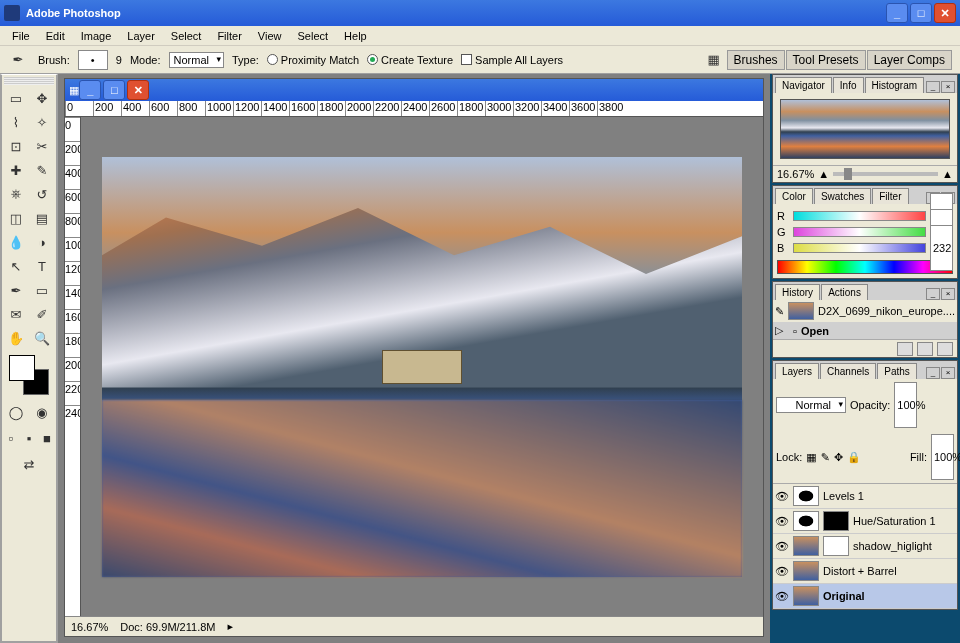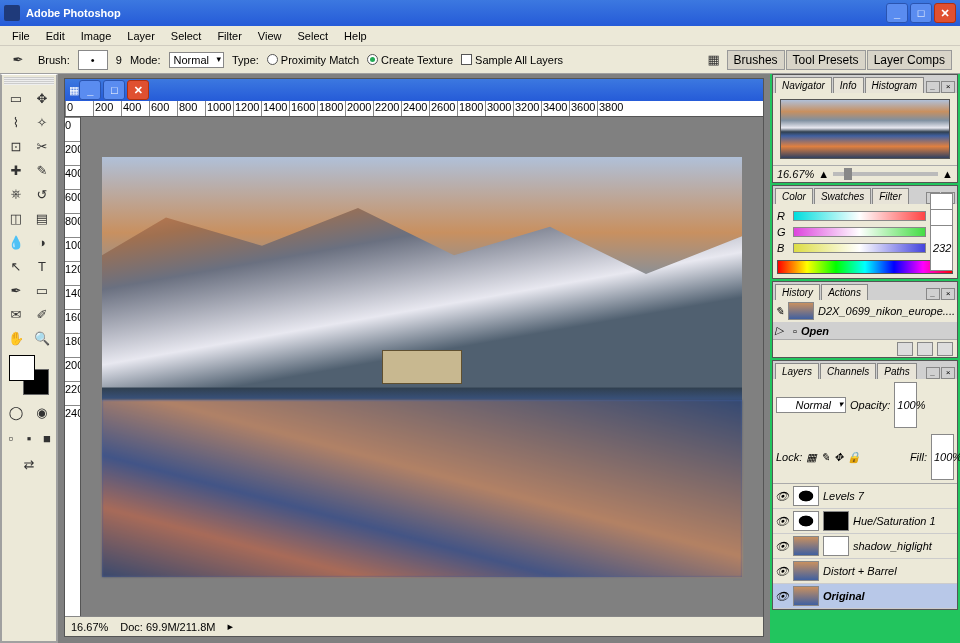--- a/index.html
+++ b/index.html
@@ -38,21 +38,21 @@
 .doc-main { flex: 1; display: flex; }
 .ruler-v { width: 16px; background: #fff; border-right: 1px solid #555; font-size: 8px; display: flex; flex-direction: column; overflow: hidden; }
 .ruler-v div { border-top: 1px solid #888; padding-top: 1px; height: 24px; flex-shrink: 0; }
 .canvas { flex: 1; background: #808080; display: flex; align-items: center; justify-content: center; overflow: hidden; }
 .image { width: 640px; height: 420px; background: linear-gradient(#b0c0d8 0%, #c89060 18%, #8090a0 30%, #e8e8f0 45%, #304050 55%, #4060a0 60%, #e08040 75%, #304060 100%); position: relative; }
 .mountains { position: absolute; top: 10%; left: 0; right: 0; height: 45%; background: linear-gradient(170deg, #d08050 0%, #a07050 15%, #6a7080 30%, #e8e8f0 55%, #506070 70%); clip-path: polygon(0 30%, 10% 10%, 25% 25%, 40% 5%, 55% 30%, 70% 15%, 85% 40%, 100% 20%, 100% 100%, 0 100%); }
 .reflection { position: absolute; bottom: 0; left: 0; right: 0; height: 42%; background: linear-gradient(#4060a0, #506090); }
 .reflection::before { content: ""; position: absolute; inset: 0; background: linear-gradient(15deg, #304060 0%, #d07040 20%, #405080 35%, #e09050 55%, #304060 100%); opacity: 0.7; filter: blur(1px); }
 .building { position: absolute; top: 46%; left: 50%; transform: translateX(-50%); width: 80px; height: 34px; background: #c8b890; border: 1px solid #605030; }
 .status-bar { height: 20px; background: #ece9d8; border-top: 1px solid #888; display: flex; align-items: center; padding: 0 6px; gap: 12px; }
-.panels { width: 190px; background: #22c55e; padding: 0 2px; display: flex; flex-direction: column; gap: 2px; font-style: italic; }
+.panels { width: 190px; background: #0c4a6e; padding: 0 2px; display: flex; flex-direction: column; gap: 2px; }
 .panel { background: #ece9d8; border: 1px solid #555; }
 .panel-tabs { height: 18px; display: flex; align-items: flex-end; background: #d0d0d0; padding-left: 2px; }
 .panel-tab { padding: 2px 6px; background: #e8e4d8; border: 1px solid #888; border-bottom: none; margin-right: 1px; font-size: 10px; cursor: pointer; }
 .panel-tab.active { background: #ece9d8; }
 .panel-ctrl { margin-left: auto; display: flex; gap: 1px; padding-right: 2px; }
 .pc-btn { width: 14px; height: 12px; background: #d0d0d0; border: 1px solid #888; font-size: 8px; text-align: center; cursor: pointer; }
 .panel-body { padding: 4px; }
 .nav-thumb { width: 170px; height: 60px; margin: 2px auto; background: linear-gradient(#b0c0d8 0%, #c89060 20%, #8090a0 35%, #e8e8f0 48%, #304050 55%, #4060a0 62%, #e08040 80%, #304060 100%); border: 1px solid #555; }
 .nav-zoom { display: flex; align-items: center; gap: 4px; padding: 2px 4px; border-top: 1px solid #aaa; }
 .slider { flex: 1; height: 4px; background: #bbb; position: relative; }
@@ -345,21 +345,21 @@
         <span>✎</span>
         <span>✥</span>
         <span>🔒</span>
         <span style="margin-left:auto">Fill:</span>
         <span class="val-box">100%</span>
       </div>
       <div>
         <div class="layer-row">
           <span class="eye">👁</span>
           <div class="layer-thumb adj"></div>
-          <span>Levels 7</span>
+          <span>Levels 1</span>
         </div>
         <div class="layer-row">
           <span class="eye">👁</span>
           <div class="layer-thumb adj"></div>
           <div class="layer-thumb mask dark"></div>
           <span>Hue/Saturation 1</span>
         </div>
         <div class="layer-row">
           <span class="eye">👁</span>
           <div class="layer-thumb"></div>

